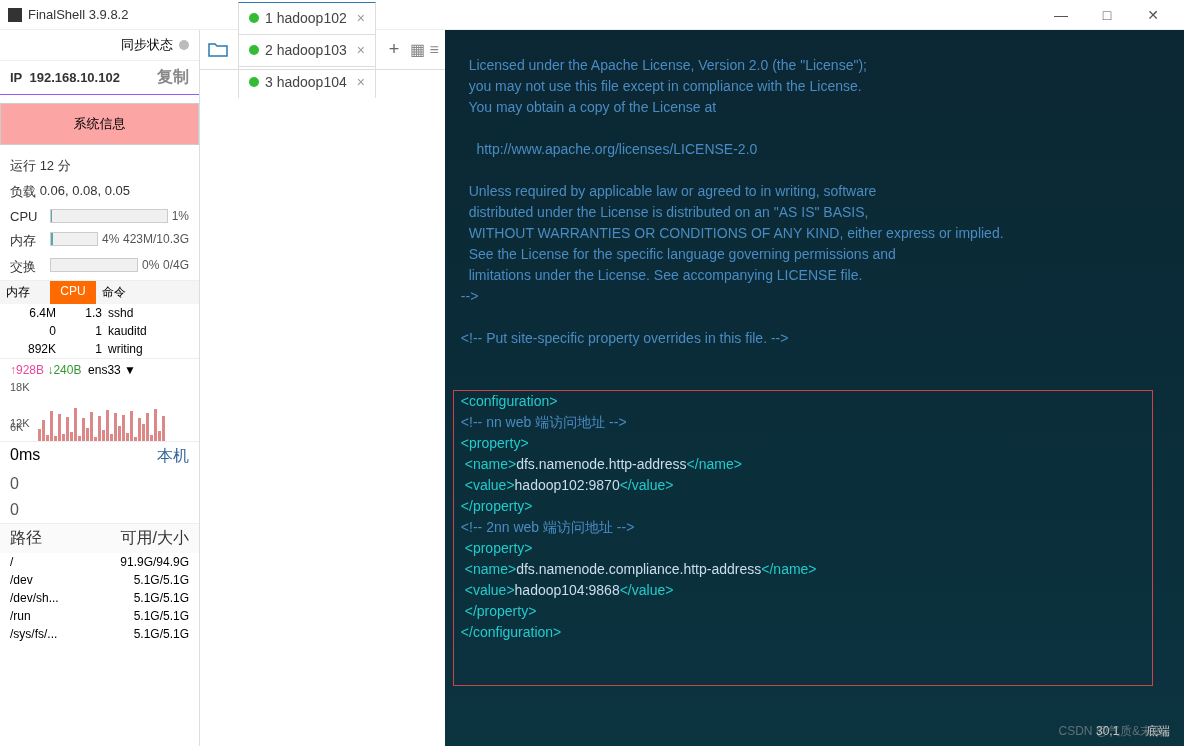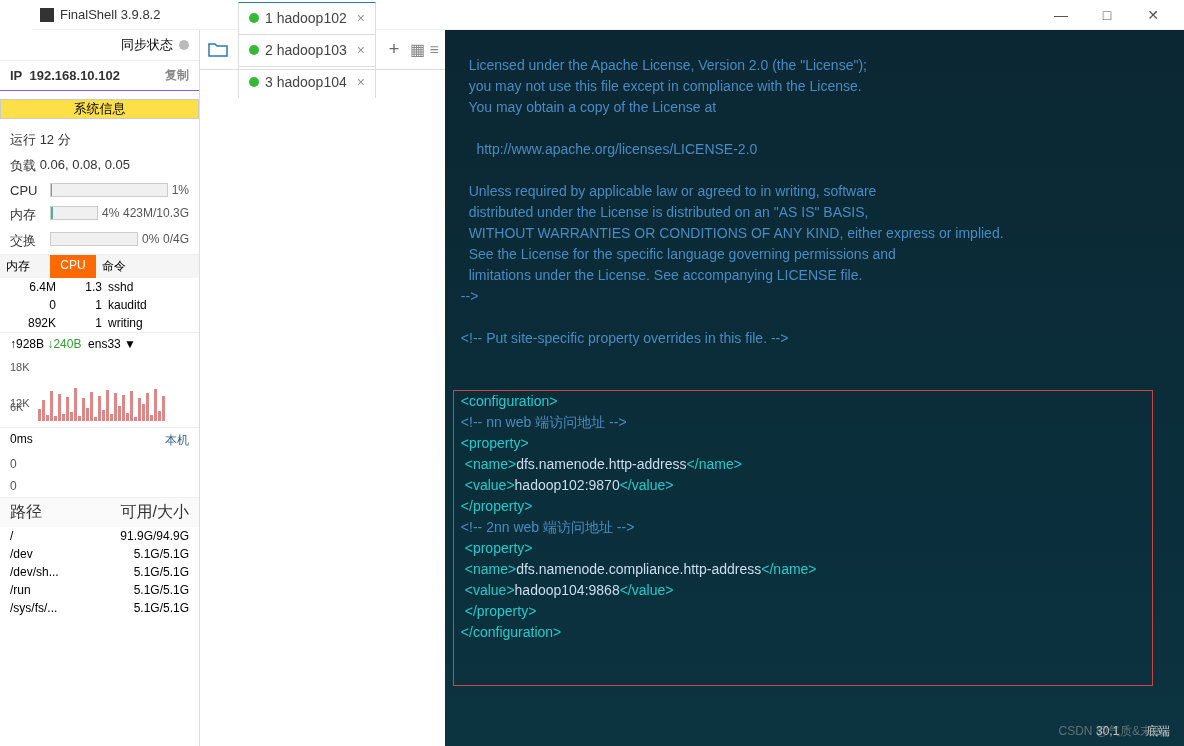--- a/index.html
+++ b/index.html
@@ -1,45 +1,45 @@
 <!DOCTYPE html>
 <html><head>
 <meta charset="utf-8">
 <style>
 * { margin:0; padding:0; box-sizing:border-box; font-family:"Microsoft YaHei",Arial,sans-serif; }
 body { width:1184px; height:746px; background:#fff; overflow:hidden; display:flex; flex-direction:column; }
-.titlebar { height:30px; display:flex; align-items:center; padding:12px 8px; background:#fff; border-bottom:1px solid #eee;margin-left:32px; }
+.titlebar { height:30px; display:flex; align-items:center; padding:12px 8px; background:#fff; border-bottom:1px solid #eee; }
 .titlebar .ico { width:14px; height:14px; background:#333; margin-right:6px; }
 .titlebar .txt { font-size:13px; color:#333; flex:1; }
 .winbtn { width:46px; height:30px; display:flex; align-items:center; justify-content:center; color:#555; font-size:14px; }
 .main { display:flex; flex:1; min-height:0; }
 .sidebar { width:200px; background:#fff; border-right:1px solid #ddd; display:flex; flex-direction:column; font-size:13px; }
 .sync { display:flex; align-items:center; padding:6px 10px; border-bottom:1px solid #eee;justify-content:flex-end; }
 .sync .dot { width:10px; height:10px; border-radius:50%; background:#bbb; margin-left:6px; }
 .iprow { display:flex; align-items:center; padding:6px 10px; border-bottom:1px solid #8b5cf6; color:#333;font-weight:bold; }
-.iprow .copy { margin-left:auto; color:#888; font-size:12px; }
-.sysinfo-btn { margin:8px 0; height:20px; border:1px solid #ccc; background:#fde047; display:flex; align-items:center; justify-content:center; cursor:pointer; }
+.iprow .copy { margin-left:auto; color:#888; font-size:16px; }
+.sysinfo-btn { margin:8px 0; height:42px; border:1px solid #ccc; background:#fca5a5; display:flex; align-items:center; justify-content:center; cursor:pointer; }
 .statrow { display:flex; padding:4px 10px; color:#333; }
 .statrow .lbl { width:36px; }
 .statrow .bar { flex:1; height:14px; border:1px solid #ccc; background:#f0f0f0; margin:0 4px; position:relative; }
 .statrow .bar .fill { position:absolute; left:0; top:0; bottom:0; background:#5aa; }
 .statrow .val { color:#555; font-size:12px; }
 .tbl { border-top:1px solid #eee; }
 .tbl-head { display:flex; background:#f5f5f5; font-size:12px; }
 .tbl-head > div { padding:3px 6px; }
 .tbl-head .c1 { width:50px; } .tbl-head .c2 { width:46px; background:#ff6a00; color:#fff; text-align:center; } .tbl-head .c3 { flex:1; }
 .tbl-row { display:flex; font-size:12px; padding:2px 6px; }
 .tbl-row .c1 { width:50px; text-align:right; } .tbl-row .c2 { width:46px; text-align:right; } .tbl-row .c3 { flex:1; padding-left:6px; }
 .net { padding:4px 10px; font-size:12px; border-top:1px solid #eee; }
-.net .up { color:#000000; } .net .dn { color:#393; }
-.chart { height:60px; margin:6px 10px; position:relative; }
+.net .up { color:#ec4899; } .net .dn { color:#393; }
+.chart { height:60px; margin:0 10px; position:relative; }
 .chart .yl { position:absolute; left:0; font-size:11px; color:#555; }
 .chart .bars { position:absolute; left:28px; right:0; bottom:0; height:100%; display:flex; align-items:flex-end; gap:1px; }
 .chart .bars span { width:3px; background:#d88; }
-.latency { padding:4px 10px; font-size:12px; border-top:1px solid #eee; display:flex; }
+.latency { padding:4px 10px; font-size:16px; border-top:1px solid #eee; display:flex; }
 .latency .host { margin-left:auto; color:#369; }
 .latency .zero { color:#555; }
 .disk-head { display:flex; padding:4px 10px; font-size:16px; color:#333; border-top:1px solid #eee; background:#fafafa; }
 .disk-head .p { flex:1; } .disk-head .s { width:90px; text-align:right; }
 .disk-row { display:flex; padding:2px 10px; font-size:12px; }
 .disk-row .p { flex:1; overflow:hidden; text-overflow:ellipsis; white-space:nowrap; } .disk-row .s { width:90px; text-align:right; }
 
 .content { flex:1; display:flex; background:#fff; min-width:0; }
 .tabbar { height:40px; display:flex; align-items:center; border-bottom:1px solid #ddd; padding:0 6px; gap:2px; }
 .open-ico { width:24px; height:24px; display:flex; align-items:center; justify-content:center; color:#2a7ab0; margin-right:6px; }

